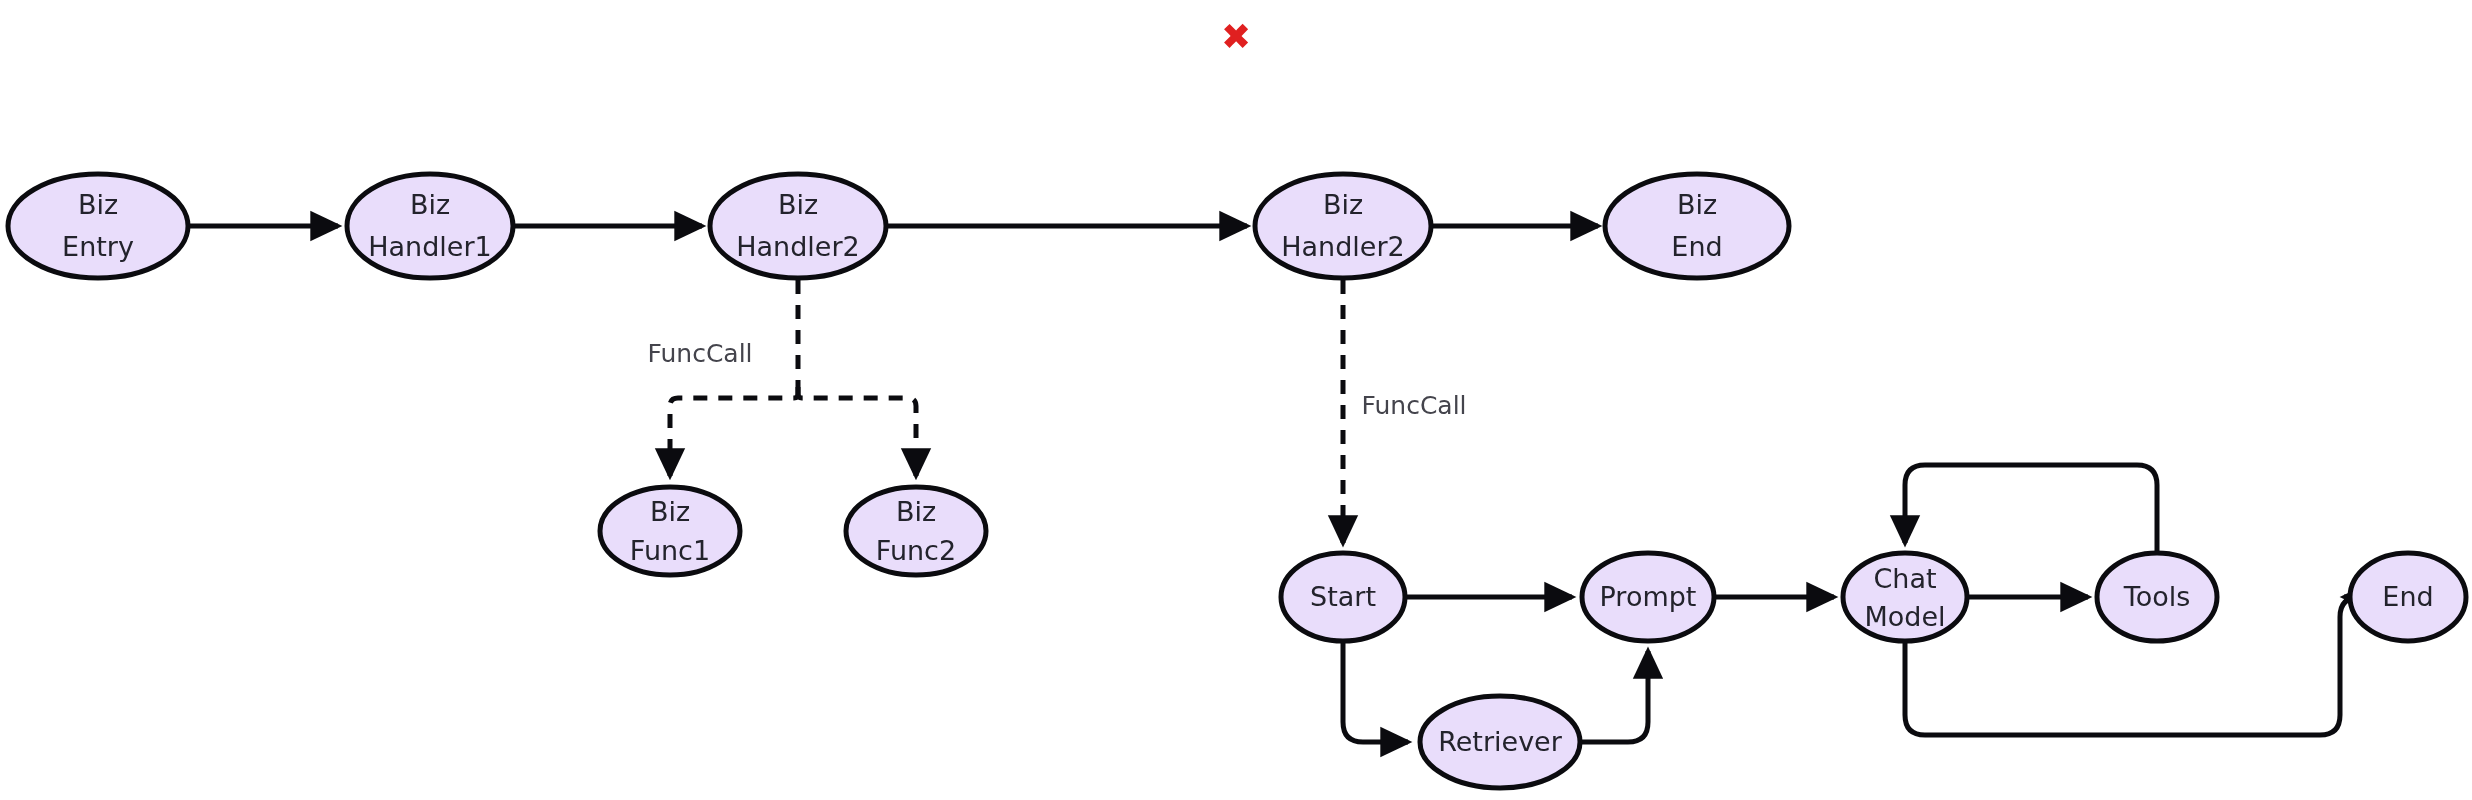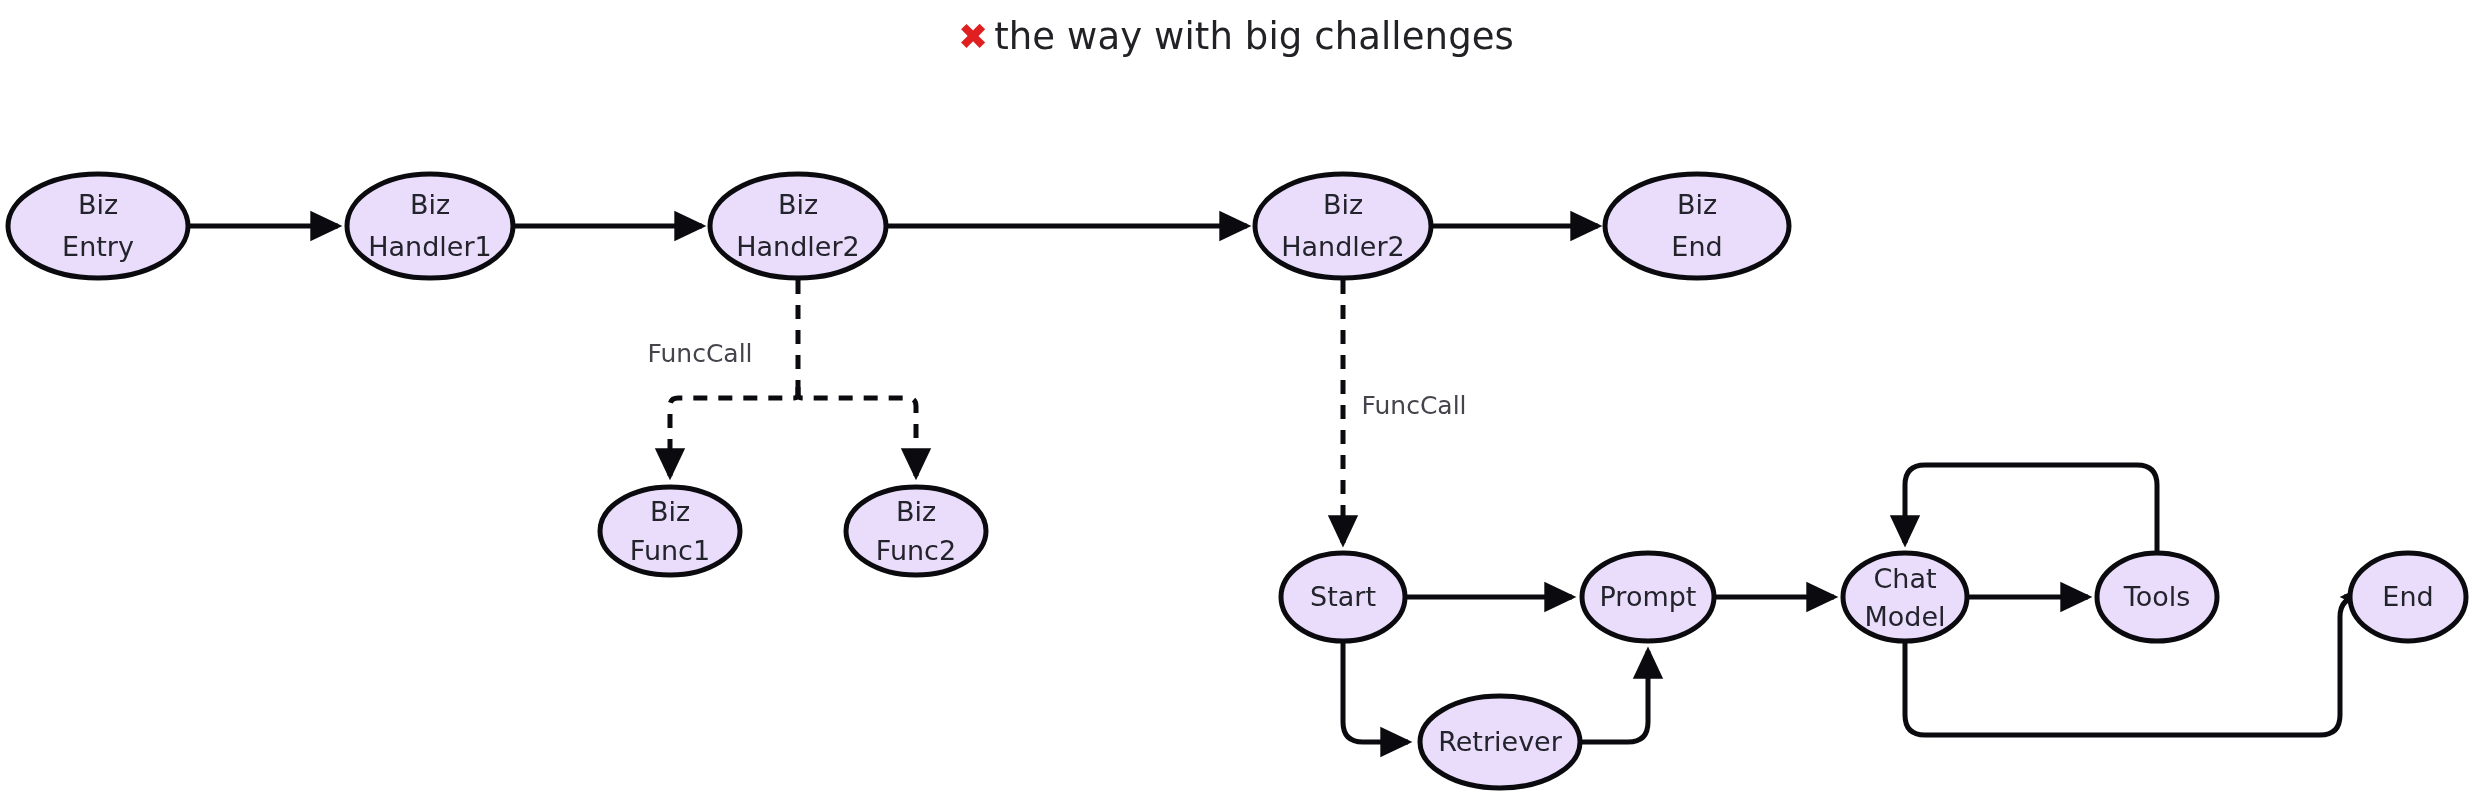--- a/index.html
+++ b/index.html
@@ -85,21 +85,20 @@
     dominant-baseline: middle;
   }
 </style>
 </head>
 <body>
 
 <div id="diagram-root">
 
   <div class="title-bar">
     <span class="title-x">✖</span>
-    <span class="title-text">the way with big challenges</span>
   </div>
 
   <svg id="flow" viewBox="0 0 2472 800">
     <defs>
       <marker id="arrow" viewBox="0 0 12 12" refX="9.5" refY="6" markerWidth="7" markerHeight="7" orient="auto-start-reverse" markerUnits="strokeWidth">
         <path d="M 0 0.8 L 11 6 L 0 11.2 z" fill="#0b0b0f"></path>
       </marker>
       <marker id="arrow-d" viewBox="0 0 12 12" refX="9.5" refY="6" markerWidth="7" markerHeight="7" orient="auto-start-reverse" markerUnits="strokeWidth">
         <path d="M 0 0.8 L 11 6 L 0 11.2 z" fill="#0b0b0f"></path>
       </marker>

